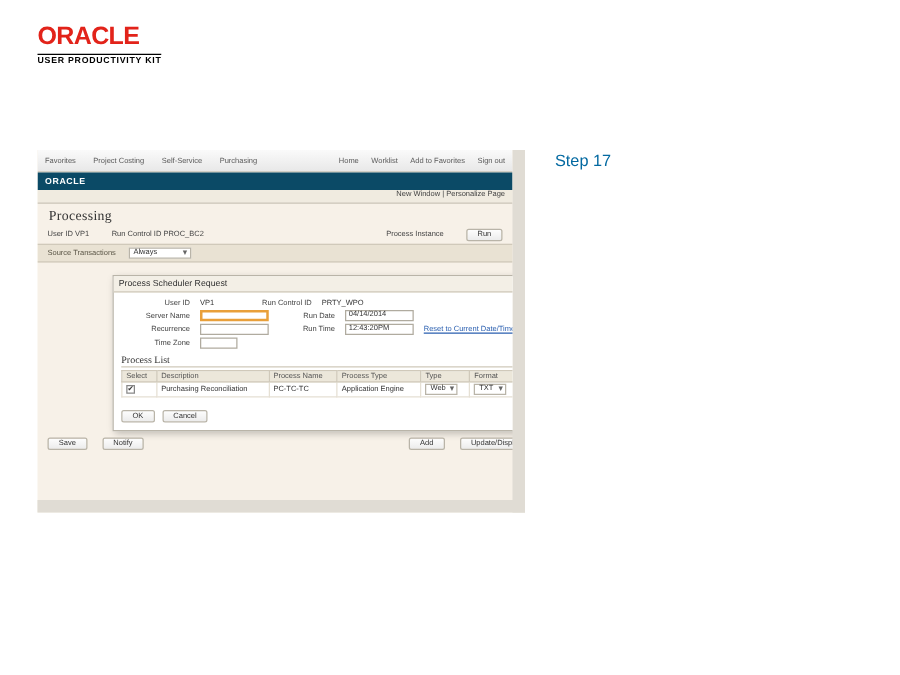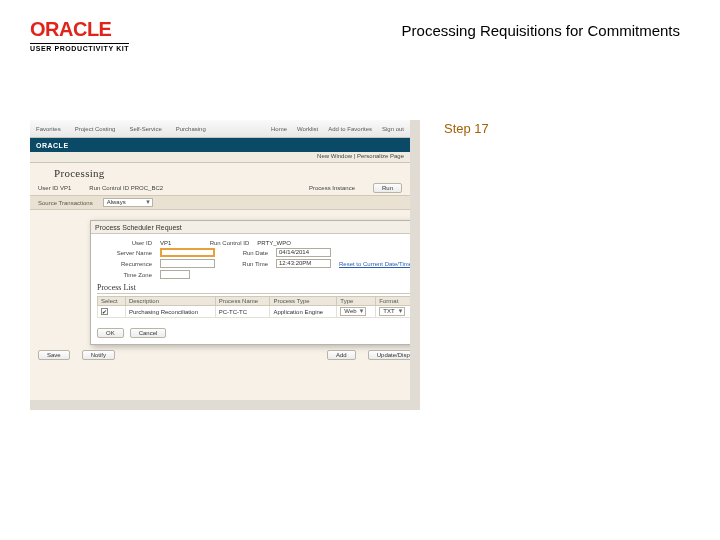--- a/index.html
+++ b/index.html
@@ -82,21 +82,21 @@
     background:#f0ebe0;
     border-bottom:1px solid #cbc5b9;
     font-size:6px;
     color:#444;
     padding:1px 6px;
     text-align:right;
   }
   .ss-page-title {
     font-size: 11px;
     color:#333;
-    padding: 4px 8px 2px 24px;
+    padding: 4px 8px 2px 9px;
     font-family: Georgia, serif;
     letter-spacing:0.3px;
   }
   .ss-ctx-row {
     display:flex;
     align-items:center;
     gap:18px;
     padding: 2px 8px;
     font-size:6px;
     color:#444;
@@ -200,36 +200,35 @@
     position:absolute;
     left:8px; top:230px;
     display:flex; gap:12px;
     font-size:6px;
     align-items:center;
   }
   .step-panel {
     margin-top: 60px;
     width: 240px;
     font-size: 13px;
-    color:#a16207;
+    color:#0369a1;
     line-height:1.35;
   }
   .step-title { margin-bottom: 20px; }
   .step-text { }
   .step-text b { font-weight:bold; }
 </style>
 </head>
 <body>
 
 <div class="header">
   <div class="logo-block">
     <div class="logo-oracle">ORACLE</div>
     <div class="logo-sub">USER PRODUCTIVITY KIT</div>
   </div>
-  <div class="doc-title">Processing Requisitions for Commitments</div>
 </div>
 
 <div class="content">
   <div class="screenshot-region">
     <div class="ss-top-nav">
       <div class="ss-top-left">
         <span>Favorites</span>
         <span>Project Costing</span>
         <span>Self-Service</span>
         <span>Purchasing</span>

